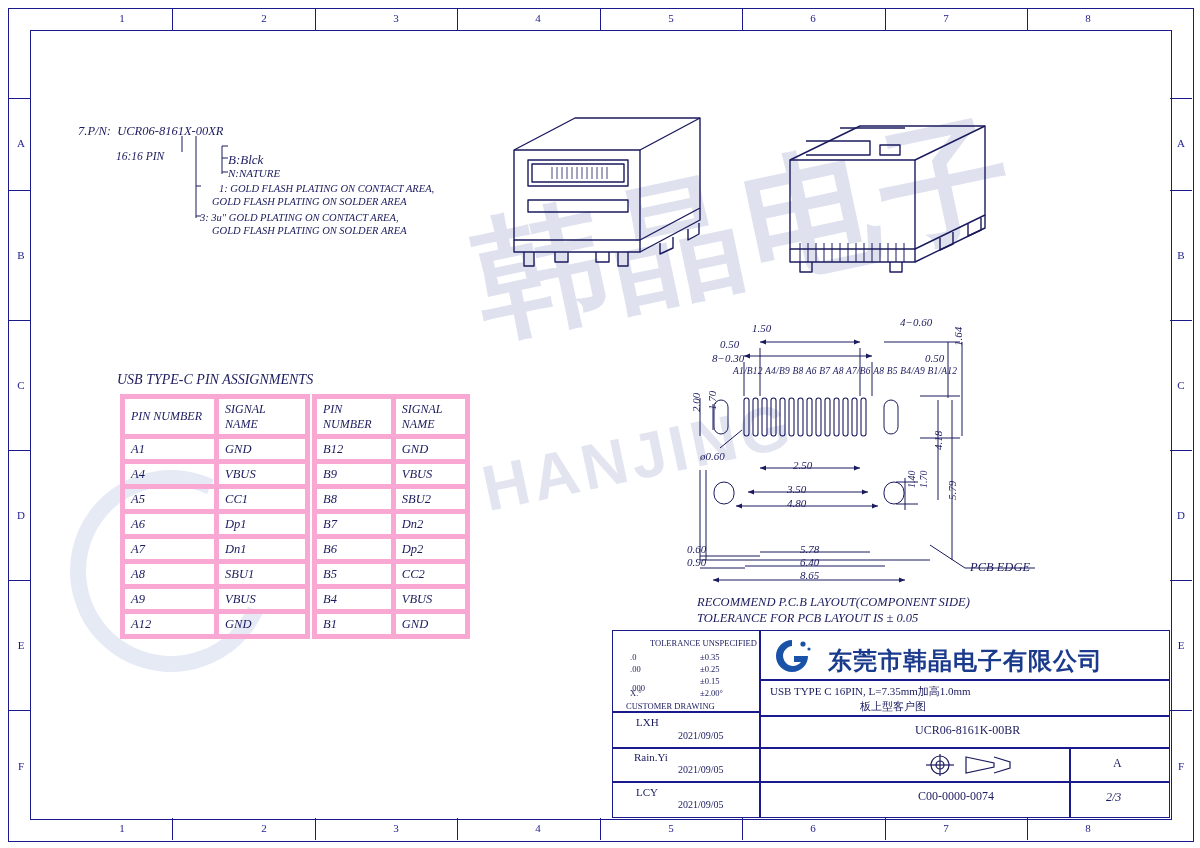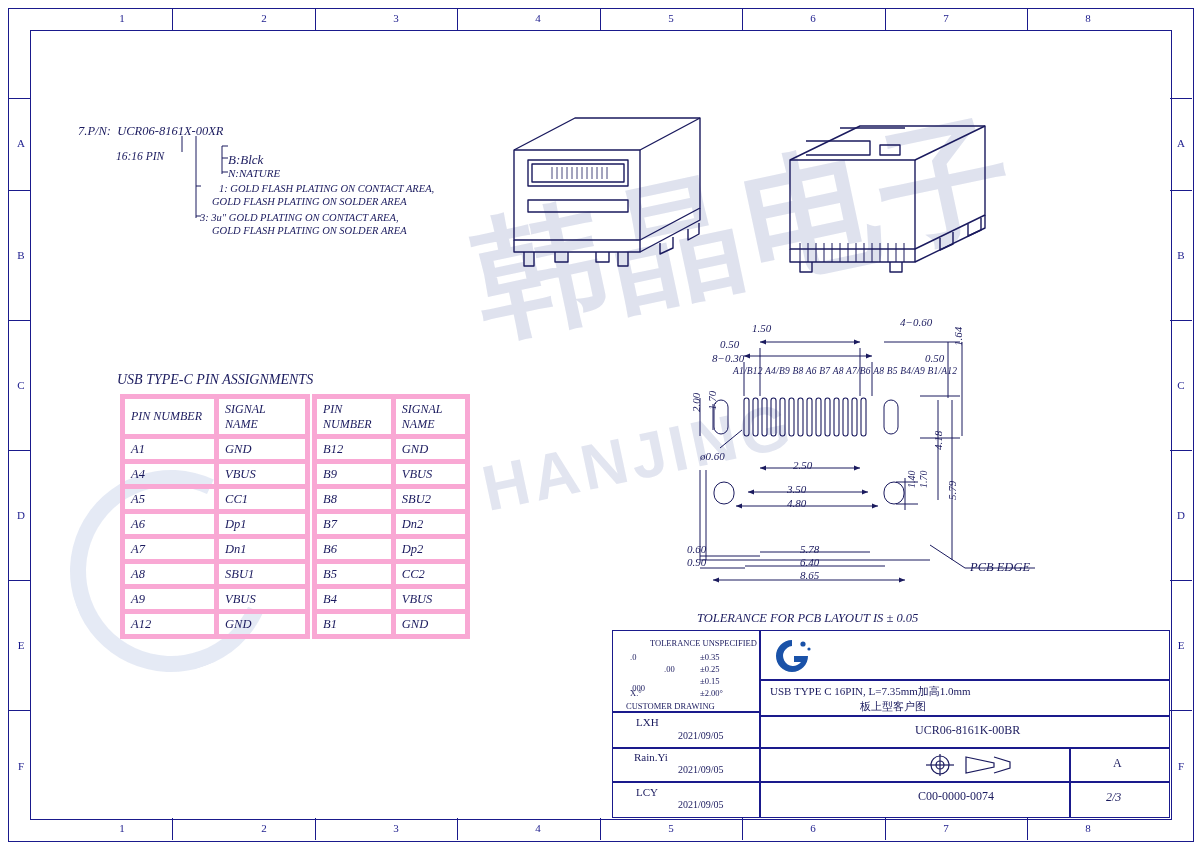--- a/index.html
+++ b/index.html
@@ -297,20 +297,21 @@
   <div class="txt ital" style="left:906px;top:488px;font-size:10px;transform:rotate(-90deg);transform-origin:left top;">1.40</div>
   <div class="txt ital" style="left:918px;top:488px;font-size:10px;transform:rotate(-90deg);transform-origin:left top;">1.70</div>
   <div class="txt ital" style="left:687px;top:543px;font-size:11px;">0.60</div>
   <div class="txt ital" style="left:687px;top:556px;font-size:11px;">0.90</div>
   <div class="txt ital" style="left:800px;top:543px;font-size:11px;">5.78</div>
   <div class="txt ital" style="left:800px;top:556px;font-size:11px;">6.40</div>
   <div class="txt ital" style="left:800px;top:569px;font-size:11px;">8.65</div>
 
   <div class="txt ital" style="left:733px;top:366px;font-size:9.5px;letter-spacing:0.2px;">A1/B12 A4/B9 B8 A6 B7 A8 A7/B6 A8 B5 B4/A9 B1/A12</div>
   <div class="txt ital" style="left:970px;top:560px;font-size:12.5px;">PCB EDGE</div>
+  <div class="txt ital" style="left:697px;top:595px;font-size:12.5px;">RECOMMEND P.C.B LAYOUT(COMPONENT SIDE)</div>
   <div class="txt ital" style="left:697px;top:611px;font-size:12.5px;">TOLERANCE FOR PCB LAYOUT IS ± 0.05</div>
 
   <div class="tbl-title" style="left:117px;top:372px;">USB TYPE-C PIN ASSIGNMENTS</div>
 
   <table class="pintbl" style="left:120px;top:394px;width:190px;">
     <thead>
         <tr>
       <th style="width:95px;">PIN NUMBER</th>
       <th style="width:95px;">SIGNAL NAME</th>
     </tr>
@@ -393,36 +394,37 @@
         </tr>
     </tbody>
   </table>
 
   <div class="tb" style="left:612px;top:630px;width:558px;height:188px;"></div>
 
   <div class="tb-cell" style="left:612px;top:630px;width:148px;height:82px;"></div>
   <div class="tb-txt" style="left:634px;top:638px;font-size:8.5px;margin-left:16px;">TOLERANCE UNSPECIFIED</div>
   <div class="tb-txt" style="left:630px;top:652px;font-size:8.5px;">.0</div>
   <div class="tb-txt" style="left:700px;top:652px;font-size:8.5px;">±0.35</div>
-  <div class="tb-txt" style="left:630px;top:664px;font-size:8.5px;margin-left:34px;">.00</div>
+  <div class="tb-txt" style="left:630px;top:664px;font-size:8.5px;">.00</div>
   <div class="tb-txt" style="left:700px;top:664px;font-size:8.5px;">±0.25</div>
   <div class="tb-txt" style="left:630px;top:676px;font-size:8.5px;margin-top:7px;">.000</div>
   <div class="tb-txt" style="left:700px;top:676px;font-size:8.5px;">±0.15</div>
   <div class="tb-txt" style="left:630px;top:688px;font-size:8.5px;">X.°</div>
   <div class="tb-txt" style="left:700px;top:688px;font-size:8.5px;">±2.00°</div>
   <div class="tb-txt" style="left:626px;top:701px;font-size:8.5px;">CUSTOMER DRAWING</div>
 
   <div class="tb-cell" style="left:760px;top:630px;width:410px;height:50px;"></div>
   <svg style="left:770px;top:636px;" width="44" height="40">
     <g>
       <path d="M22,4 A16,16 0 1 0 38,20 L24,20 L24,26 L31,26 A10,10 0 1 1 22,10 Z" fill="#1a52a8"></path>
       <circle cx="33" cy="8" r="2.6" fill="#1a52a8"></circle>
       <circle cx="39" cy="13" r="1.6" fill="#1a52a8"></circle>
     </g>
   </svg>
+  <div class="company" style="left:828px;top:645px;">东莞市韩晶电子有限公司</div>
 
   <div class="tb-cell" style="left:760px;top:680px;width:410px;height:36px;"></div>
   <div class="tb-txt" style="left:770px;top:684px;font-size:11px;">USB TYPE C 16PIN, L=7.35mm加高1.0mm</div>
   <div class="tb-txt" style="left:860px;top:699px;font-size:11px;">板上型客户图</div>
 
   <div class="tb-cell" style="left:612px;top:712px;width:148px;height:36px;"></div>
   <div class="tb-cell" style="left:612px;top:748px;width:148px;height:34px;"></div>
   <div class="tb-cell" style="left:612px;top:782px;width:148px;height:36px;"></div>
   <div class="tb-txt" style="left:636px;top:716px;font-size:11px;">LXH</div>
   <div class="tb-txt" style="left:678px;top:730px;font-size:10px;">2021/09/05</div>

